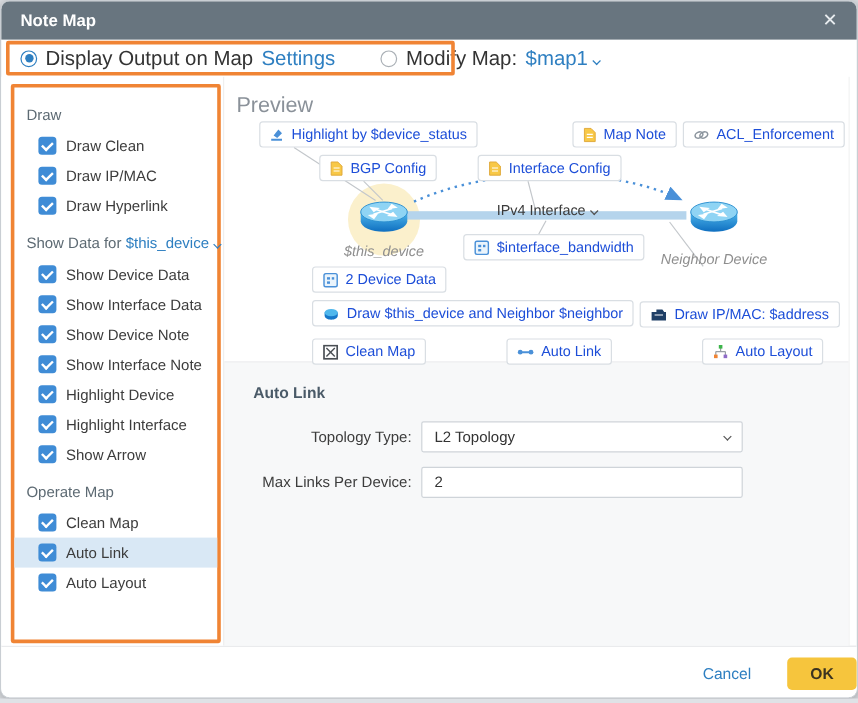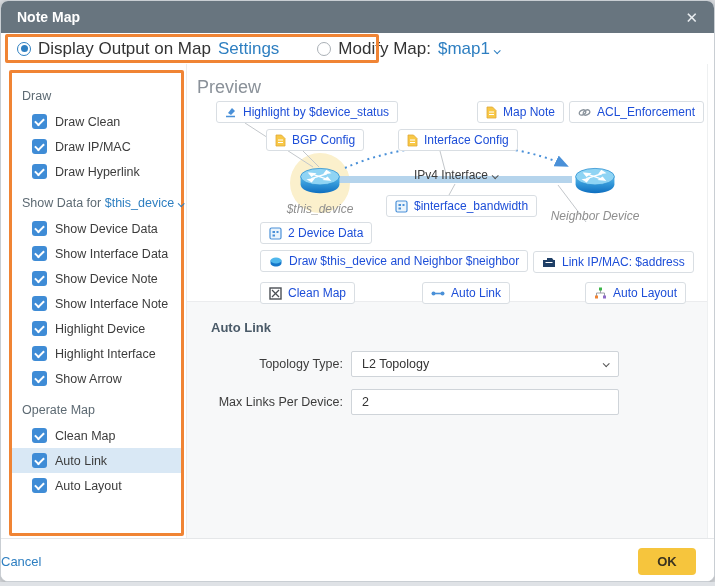--- a/index.html
+++ b/index.html
@@ -45,21 +45,21 @@
   .chip,.dev-label,.router{z-index:2;}
   
   .autolink{flex:1;background:#f7f8f9;border-top:1px solid #ebecee;padding:18px 0 0 24px;font-size:12.5px;color:#333;}
   .al-title{color:#4a5a68;font-weight:bold;font-size:13px;margin-bottom:16px;}
   .al-row{display:flex;align-items:center;margin-bottom:12px;}
   .al-label{width:132px;text-align:right;margin-right:8px;color:#3c3c3c;}
   .al-select,.al-input{width:268px;height:26px;border:1px solid #cfd4d9;border-radius:2px;background:#fff;
         display:flex;align-items:center;padding:0 10px;color:#333;font-size:12.5px;font-family:"Liberation Sans",sans-serif;}
   .al-select{justify-content:space-between;cursor:pointer;}
   
-  .footer{height:45px;border-top:1px solid #e5e7e9;display:flex;align-items:center;justify-content:space-between;padding-right:18px;background:#fff;}
+  .footer{height:45px;border-top:1px solid #e5e7e9;display:flex;align-items:center;justify-content:flex-end;gap:30px;background:#fff;}
   .cancel-link{color:#2E7FC1;font-size:13px;cursor:pointer;}
   .ok-btn{width:58px;height:27px;background:#F6C53D;border:none;border-radius:4px;font-size:13px;color:#3b3320;font-weight:bold;
           font-family:"Liberation Sans",sans-serif;cursor:pointer;}
   .icn{display:inline-flex;flex:0 0 auto;}
 </style>
 </head>
 <body>
 
 <div class="dialog">
 
@@ -299,21 +299,21 @@
               </span>
             <span>Draw $this_device and Neighbor $neighbor</span>
           </div>
           <div class="chip" style="left:346px;top:187px;">
             <span class="icn">
                 <svg width="14" height="12">
                   <path d="M1 4 h4 V2 h5 l1.5 2 H13 V11 H1 Z" fill="#1f3f66"></path>
                   <line x1="3.5" y1="6.5" x2="10.5" y2="6.5" stroke="#fff" stroke-width="1"></line>
                 </svg>
               </span>
-            <span>Link IP/MAC: $address</span>
+            <span>Draw IP/MAC: $address</span>
           </div>
           <div class="chip" style="left:73px;top:218px;">
             <span class="icn">
                 <svg width="13" height="13">
                   <rect x="1" y="1" width="11" height="11" fill="#fff" stroke="#4a4f54" stroke-width="1.4"></rect>
                   <line x1="3" y1="3" x2="10" y2="10" stroke="#4a4f54" stroke-width="1.2"></line>
                   <line x1="10" y1="3" x2="3" y2="10" stroke="#4a4f54" stroke-width="1.2"></line>
                 </svg>
               </span>
             <span>Clean Map</span>

